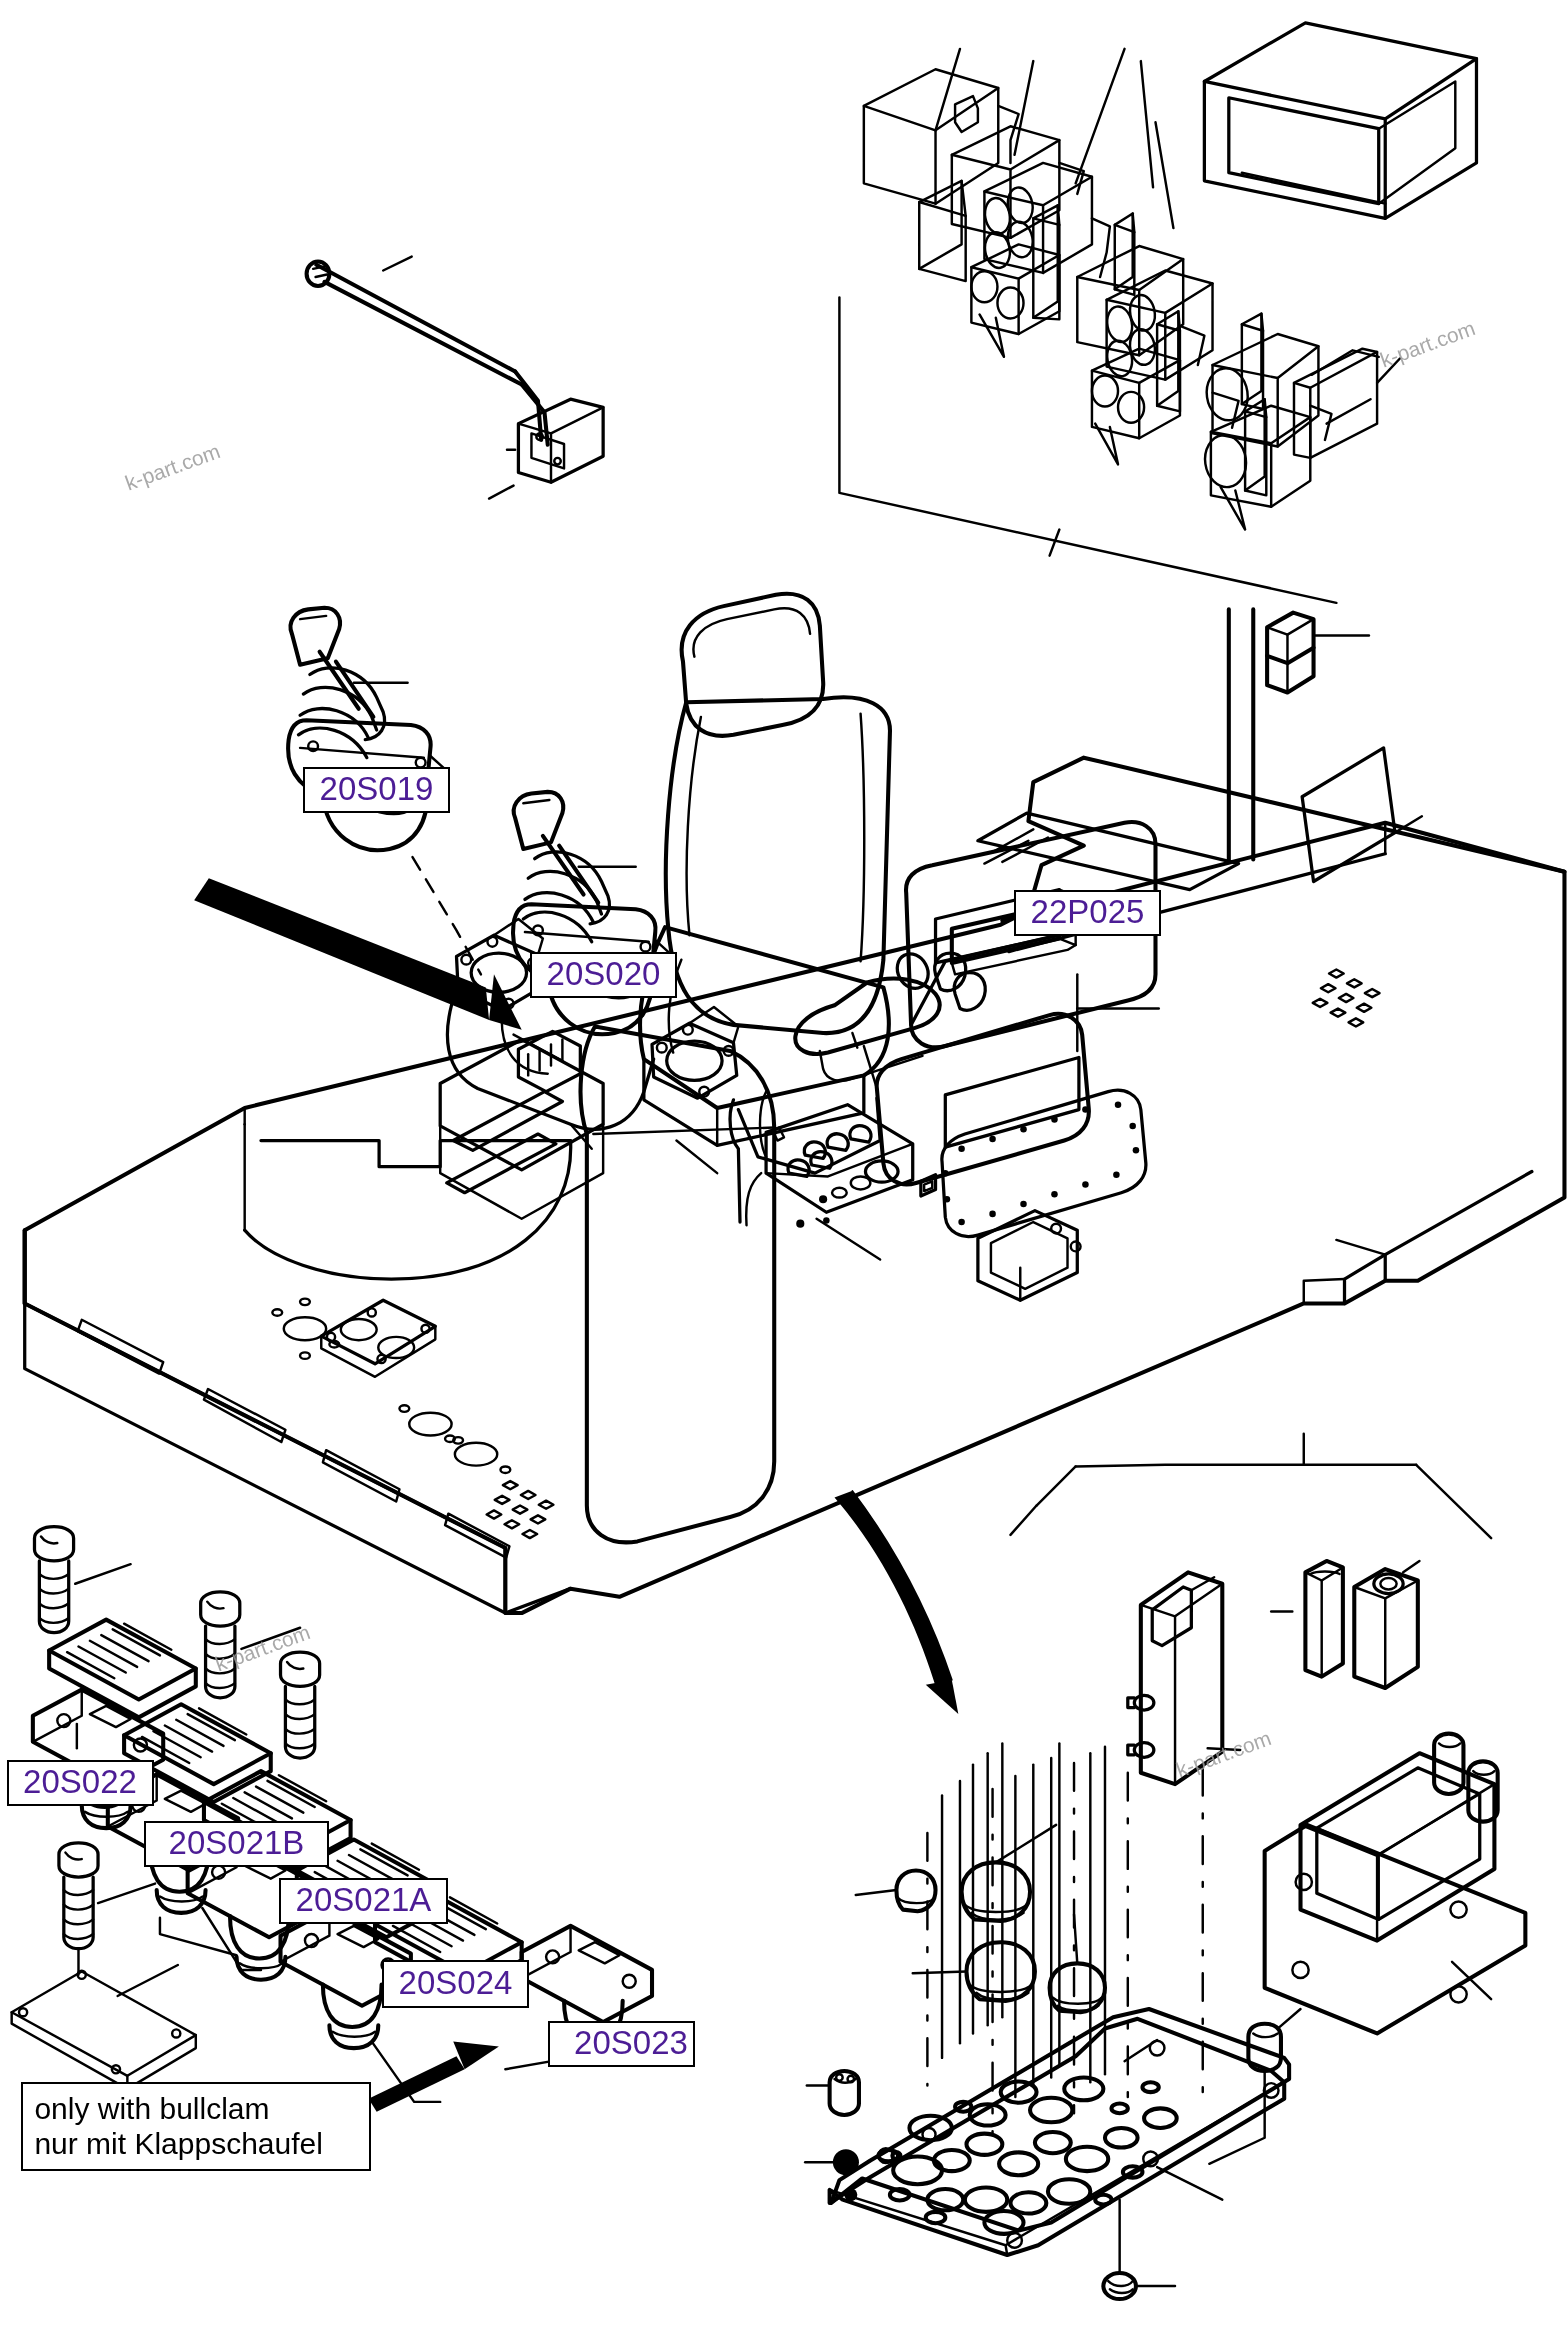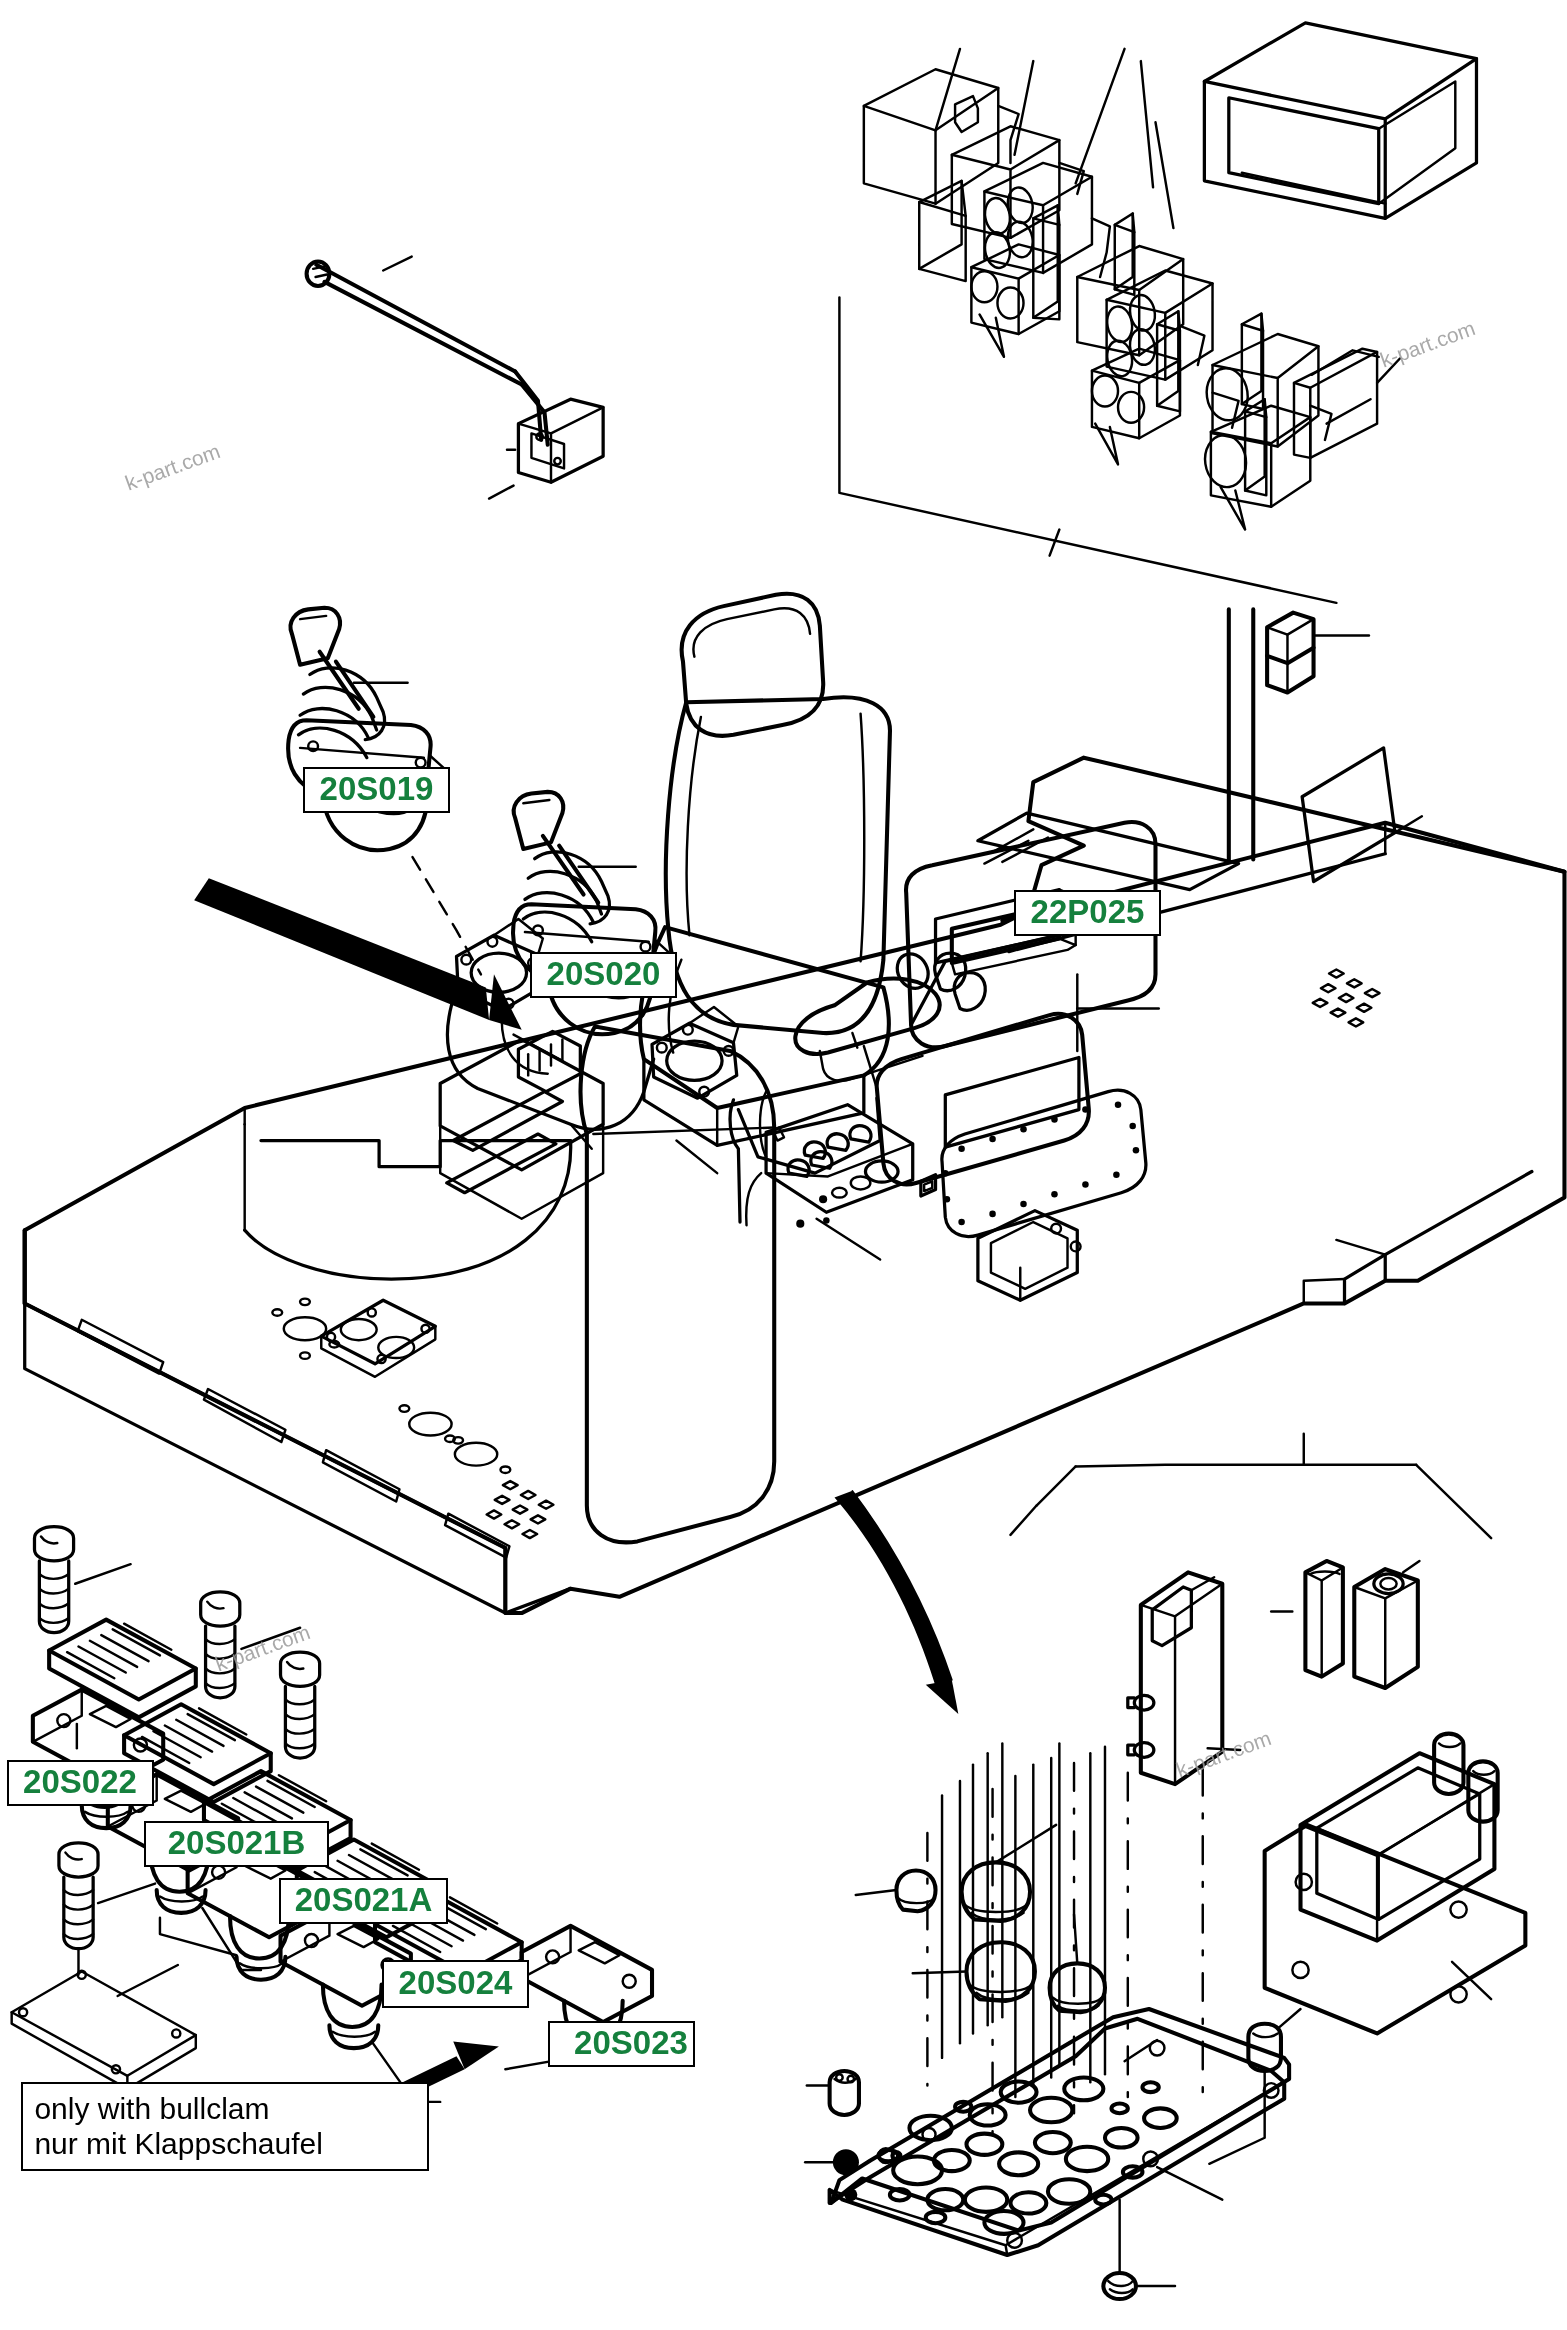--- a/index.html
+++ b/index.html
@@ -10,23 +10,23 @@
     width:1568px;height:2330px;
     background:#ffffff;
     overflow:hidden;
   }
   #art{position:absolute;left:0;top:0;width:1568px;height:2330px;}
   
   .callout{
     position:absolute;
     background:#ffffff;
     border:2.4px solid #000000;
-    color:#15803d;
+    color:#4c1d95;
     font-family:"Liberation Sans", sans-serif;
-    font-weight:700;
+    font-weight:400;
     letter-spacing:0px;
     display:flex;align-items:center;justify-content:center;
     white-space:nowrap;
     box-sizing:border-box;
     z-index:40;
   }
   .callout.c-big{font-size:33px;padding:1.6px 8.1px 4.9px 8.1px;line-height:1;}
   .note{
     position:absolute;
     background:#ffffff;
@@ -867,19 +867,19 @@
   <div class="callout c-big" style="left:6.5px;top:1760px;width:147px;height:46px;">20S022</div>
 
   <div class="callout c-big" style="left:144px;top:1821px;width:185px;height:46px;">20S021B</div>
 
   <div class="callout c-big" style="left:272px;top:1878px;width:169px;height:46px;margin-left:7px;">20S021A</div>
 
   <div class="callout c-big" style="left:382px;top:1960px;width:147px;height:48px;">20S024</div>
 
   <div class="callout c-big" style="left:548px;top:2021px;width:147px;height:46px;padding-left:27px;">20S023</div>
 
-  <div class="note" style="left:21px;top:2082px;width:408px;">
+  <div class="note" style="left:21px;top:2082px;width:350px;">
     <div>only with bullclam</div>
     <div>nur mit Klappschaufel</div>
   </div>
 
 </div>
 
 
 </body></html>

